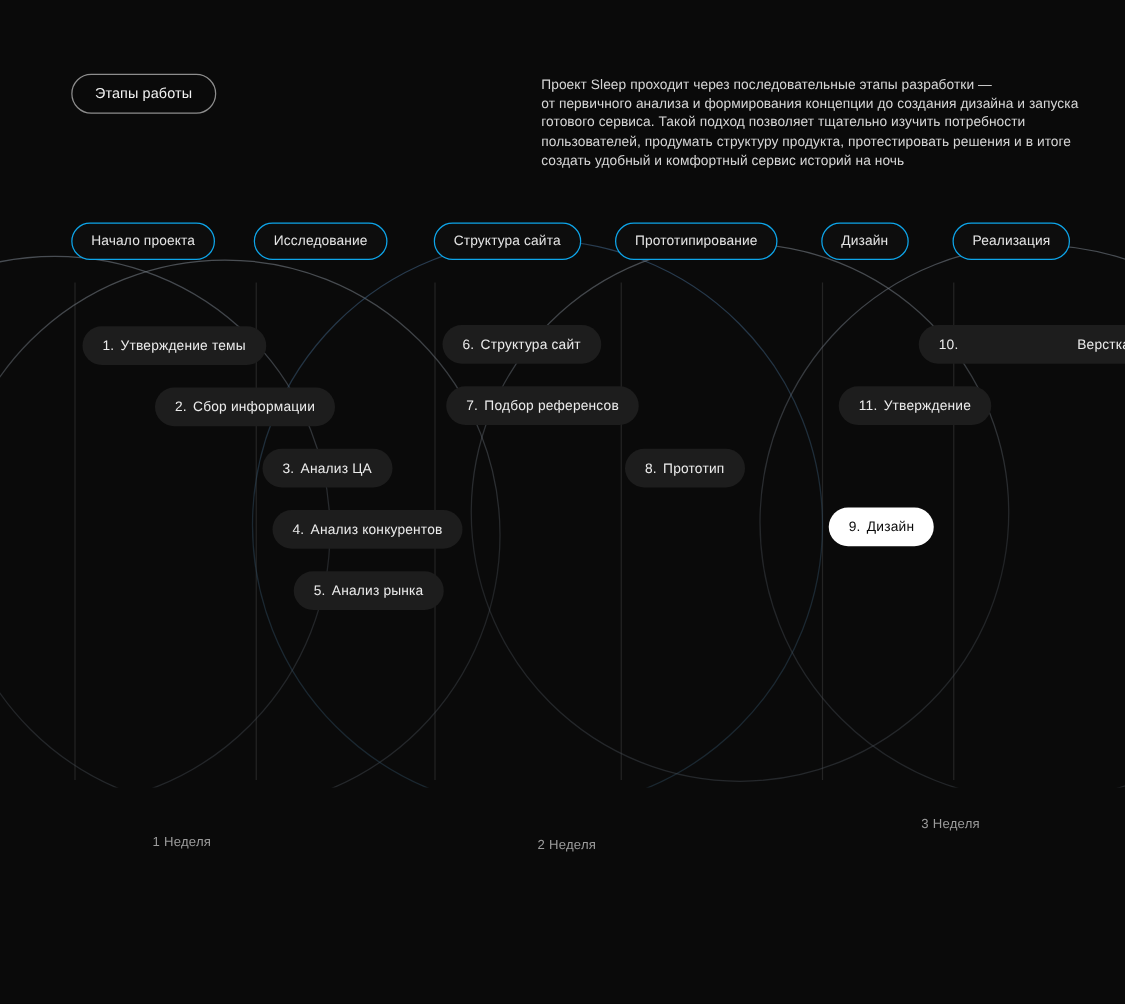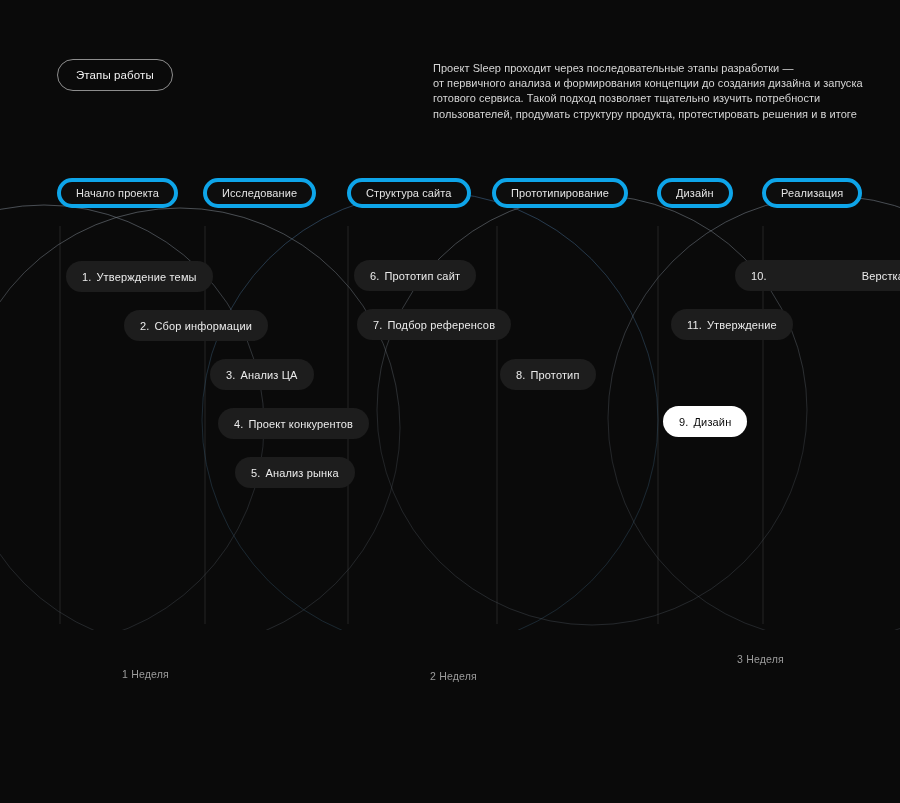--- a/index.html
+++ b/index.html
@@ -76,21 +76,21 @@
   }
 
   
   .col-pill {
     position: absolute;
     height: 30px;
     padding: 0 15px;
     display: flex;
     align-items: center;
     justify-content: center;
-    border: 4px solid #0ea5e9;
+    border: 1px solid #0ea5e9;
     border-radius: 999px;
     background: #0d0d0d;
     font-size: 11px;
     color: #e4e4e4;
     letter-spacing: 0.1px;
     white-space: nowrap;
     z-index: 5;
   }
 
   
@@ -130,20 +130,21 @@
 
   <div id="title-pill">
     <span>Этапы работы</span>
   </div>
 
   <div id="intro">
     <span class="ln">Проект Sleep проходит через последовательные этапы разработки —</span>
     <span class="ln">от первичного анализа и формирования концепции до создания дизайна и запуска</span>
     <span class="ln">готового сервиса. Такой подход позволяет тщательно изучить потребности</span>
     <span class="ln">пользователей, продумать структуру продукта, протестировать решения и в итоге</span>
+    <span class="ln">создать удобный и комфортный сервис историй на ночь</span>
   </div>
 
   <div id="canvas">
 
     <svg id="bg-svg" viewBox="0 0 900 460" preserveAspectRatio="none" aria-hidden="true">
       <defs>
         <linearGradient id="arcFadeA" x1="0" y1="0" x2="0" y2="1">
           <stop offset="0%" stop-color="#7b848f" stop-opacity="0.55"></stop>
           <stop offset="55%" stop-color="#5d656f" stop-opacity="0.30"></stop>
           <stop offset="100%" stop-color="#4a525b" stop-opacity="0.38"></stop>
@@ -213,31 +214,31 @@
       <span>Сбор информации</span>
     </div>
     <div class="chip" style="left:210px; top:189px;">
       <span>3.</span>
       <span style="width:5px"></span>
       <span>Анализ ЦА</span>
     </div>
     <div class="chip" style="left:218px; top:238px;">
       <span>4.</span>
       <span style="width:5px"></span>
-      <span>Проект конкурентов</span>
+      <span>Анализ конкурентов</span>
     </div>
     <div class="chip" style="left:235px; top:287px;">
       <span>5.</span>
       <span style="width:5px"></span>
       <span>Анализ рынка</span>
     </div>
     <div class="chip" style="left:354px; top:90px;">
       <span>6.</span>
       <span style="width:5px"></span>
-      <span>Прототип сайт</span>
+      <span>Структура сайт</span>
     </div>
     <div class="chip" style="left:357px; top:139px;">
       <span>7.</span>
       <span style="width:5px"></span>
       <span>Подбор референсов</span>
     </div>
     <div class="chip" style="left:500px; top:189px;">
       <span>8.</span>
       <span style="width:5px"></span>
       <span>Прототип</span>

